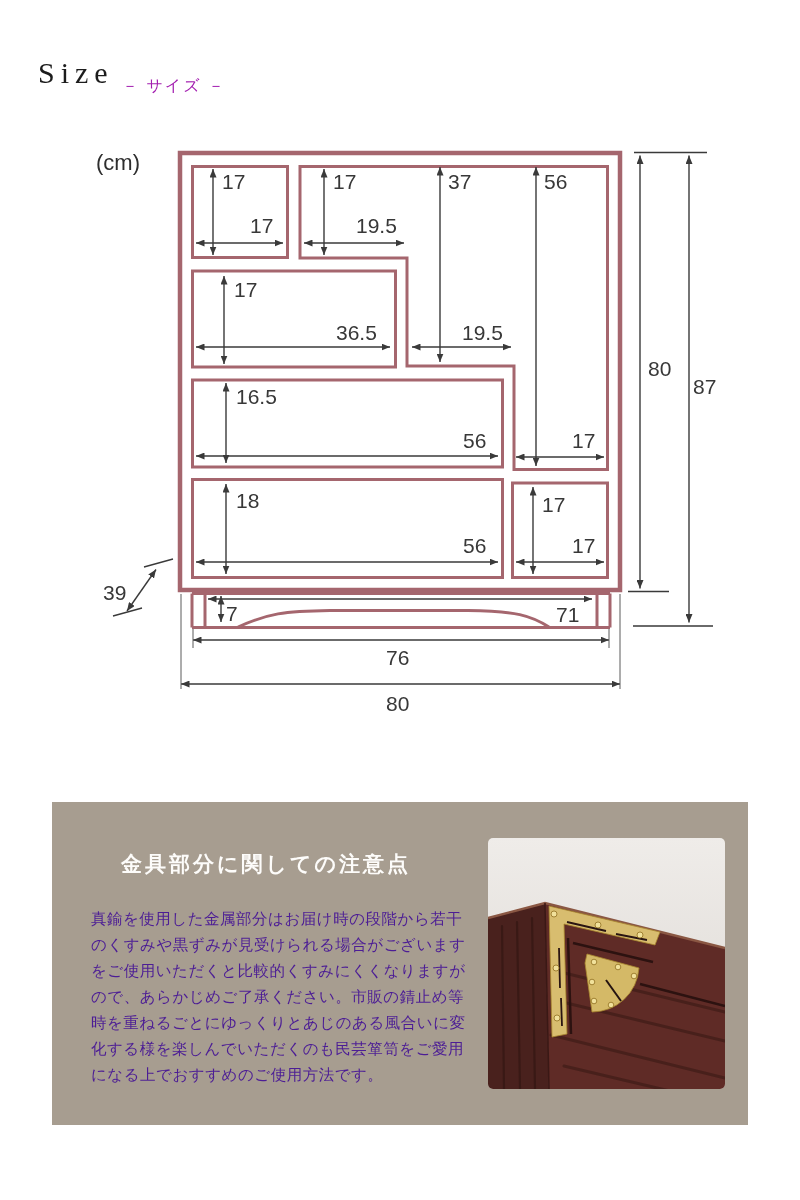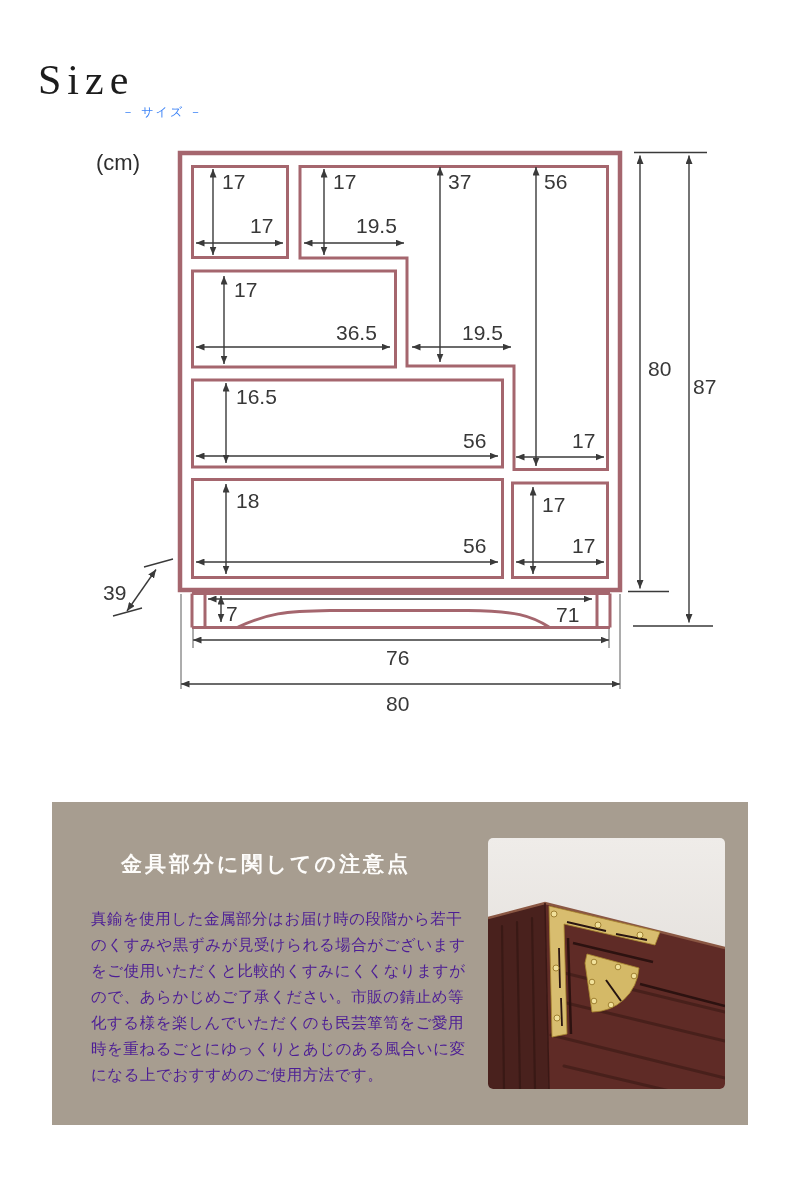--- a/index.html
+++ b/index.html
@@ -1,20 +1,20 @@
 <!DOCTYPE html>
 <html><head>
 <meta charset="utf-8">
 <style>
   html,body{margin:0;padding:0;background:#ffffff;}
   .page{position:relative;width:800px;height:1200px;background:#ffffff;overflow:hidden;
         font-family:"Liberation Sans",sans-serif;}
   .size-title{position:absolute;left:38px;top:56px;font-family:"Liberation Serif",serif;
-        font-size:42px;font-weight:400;color:#1c1c1c;letter-spacing:6px;}
-  .size-sub{position:absolute;left:122px;top:104px;font-size:12px;color:#3b82f6;letter-spacing:2px;}
+        font-size:30px;font-weight:400;color:#1c1c1c;letter-spacing:6px;}
+  .size-sub{position:absolute;left:122px;top:76px;font-size:16px;color:#a21caf;letter-spacing:2px;}
   .diagram{position:absolute;left:0;top:0;}
   .diagram text{font-family:"Liberation Sans",sans-serif;font-size:21px;fill:#383838;}
   .diagram text.unit{font-size:22px;fill:#2e2e2e;}
   .rose{stroke:#a5666e;fill:none;}
   .dim{stroke:#3a3a3a;stroke-width:1.4;fill:none;
        marker-start:url(#ah);marker-end:url(#ah);}
   .tick{stroke:#3a3a3a;stroke-width:1.3;fill:none;}
   .ext{stroke:#5a5a5a;stroke-width:1;fill:none;}
   .notice{position:absolute;left:52px;top:802px;width:696px;height:323px;background:#a79d90;}
   .notice h2{position:absolute;left:0;top:40px;width:412px;margin:8px;text-align:center;
@@ -108,22 +108,22 @@
     <text x="386" y="711">80</text>
   </svg>
 
   <section class="notice">
     <h2>金具部分に関しての注意点</h2>
     <div class="notice-body">
       <div>真鍮を使用した金属部分はお届け時の段階から若干</div>
       <div>のくすみや黒ずみが見受けられる場合がございます</div>
       <div>をご使用いただくと比較的くすみにくくなりますが</div>
       <div>ので、あらかじめご了承ください。市販の錆止め等</div>
+      <div>時を重ねるごとにゆっくりとあじのある風合いに変</div>
       <div>化する様を楽しんでいただくのも民芸箪笥をご愛用</div>
-      <div>時を重ねるごとにゆっくりとあじのある風合いに変</div>
       <div>になる上でおすすめのご使用方法です。</div>
     </div>
 
     <svg class="photo" width="237" height="251" viewBox="0 0 237 251">
       <defs>
         <linearGradient id="bgGrad" x1="0" y1="0" x2="0" y2="1">
           <stop offset="0" stop-color="#efece9"></stop>
           <stop offset="1" stop-color="#dcd8d3"></stop>
         </linearGradient>
         <clipPath id="photoClip">

